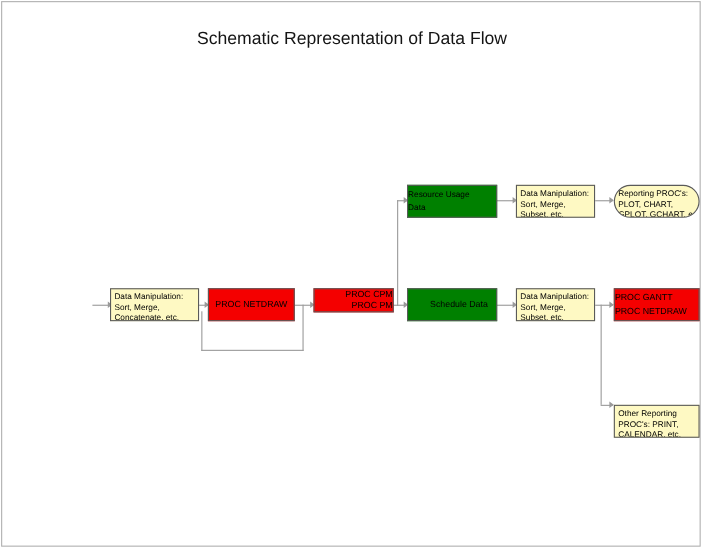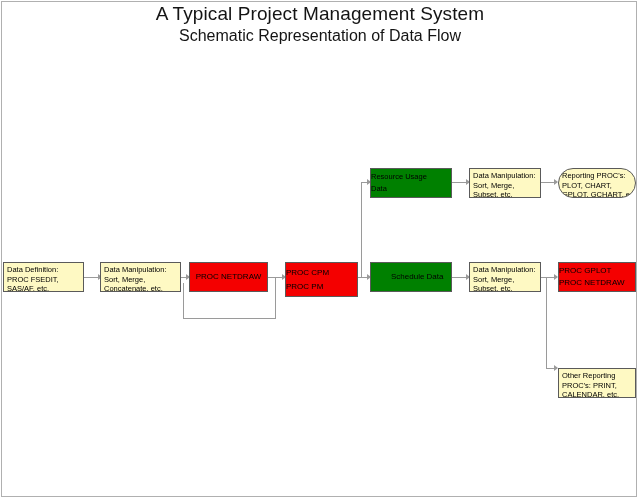--- a/index.html
+++ b/index.html
@@ -92,21 +92,20 @@
     border-left: 4px solid #9a9a9a;
   }
 </style>
 </head>
 <body>
 
 <div id="canvas">
 
   <div id="frame"></div>
 
-  <div id="title-main">A Typical Project Management System</div>
   <div id="title-sub">Schematic Representation of Data Flow</div>
 
   <div class="conn h" style="left:84px; top:277px; width:16px;"></div>
   <div class="arrow" style="left:98px; top:274px;"></div>
 
   <div class="conn h" style="left:180px; top:277px; width:10px;"></div>
   <div class="arrow" style="left:186px; top:274px;"></div>
 
   <div class="conn h" style="left:267px; top:277px; width:18px;"></div>
   <div class="arrow" style="left:282px; top:274px;"></div>
@@ -132,31 +131,28 @@
   <div class="conn h" style="left:541px; top:182px; width:16px;"></div>
   <div class="arrow" style="left:554px; top:179px;"></div>
 
   <div class="conn h" style="left:541px; top:277px; width:16px;"></div>
   <div class="arrow" style="left:554px; top:274px;"></div>
 
   <div class="conn v" style="left:546px; top:277px; height:91px;"></div>
   <div class="conn h" style="left:546px; top:368px; width:11px;"></div>
   <div class="arrow" style="left:554px; top:365px;"></div>
 
-  <div class="node blue" style="left:3px; top:262px; width:81px; height:30px;">Data Definition:
-PROC FSEDIT,
-SAS/AF, etc.</div>
 
   <div class="node blue" style="left:100px; top:262px; width:81px; height:30px;">Data Manipulation:
 Sort, Merge,
 Concatenate, etc.</div>
 
   <div class="node red center-txt" style="left:189px; top:262px; width:79px; height:30px; font-size:8px;">PROC NETDRAW</div>
 
-  <div class="node red mid-left" style="left:285px; top:262px; width:73px; height:35px; font-size:8px;">
+  <div class="node red mid-left" style="left:285px; top:262px; width:73px; height:22px; font-size:8px;text-align:right;">
     <span>PROC CPM</span>
     <span>PROC PM</span>
   </div>
 
   <div class="node green mid-left" style="left:370px; top:168px; width:82px; height:30px;">
     <span>Resource Usage</span>
     <span>Data</span>
   </div>
 
   <div class="node green vcenter-left" style="left:370px; top:262px; width:82px; height:30px; font-size:8px;">Schedule Data</div>
@@ -167,21 +163,21 @@
 
   <div class="node blue" style="left:469px; top:262px; width:72px; height:30px;">Data Manipulation:
 Sort, Merge,
 Subset, etc.</div>
 
   <div class="node blue" style="left:558px; top:168px; width:78px; height:30px;border-radius:15px;">Reporting PROC's:
 PLOT, CHART,
 GPLOT, GCHART, e</div>
 
   <div class="node red mid-left" style="left:558px; top:262px; width:78px; height:30px; font-size:8px;">
-    <span>PROC GPLOT</span>
+    <span>PROC GANTT</span>
     <span>PROC NETDRAW</span>
   </div>
 
   <div class="node blue" style="left:558px; top:368px; width:78px; height:30px;">Other Reporting
 PROC's: PRINT,
 CALENDAR, etc.</div>
 
 </div>
 
 </body></html>

